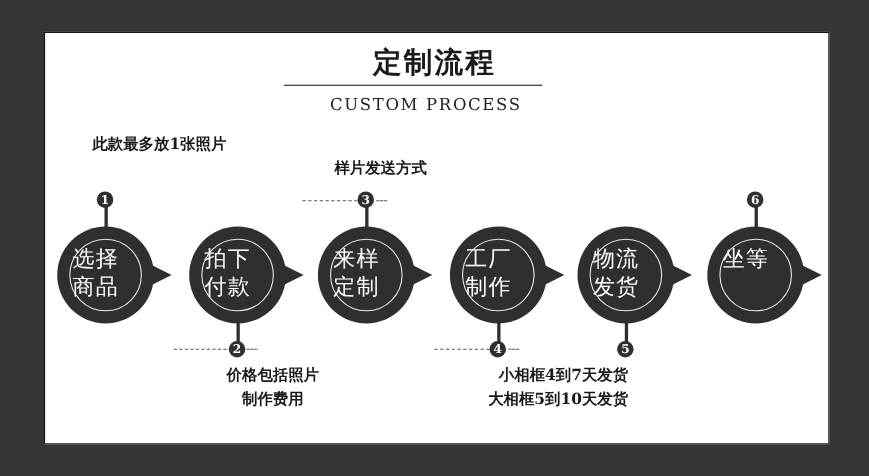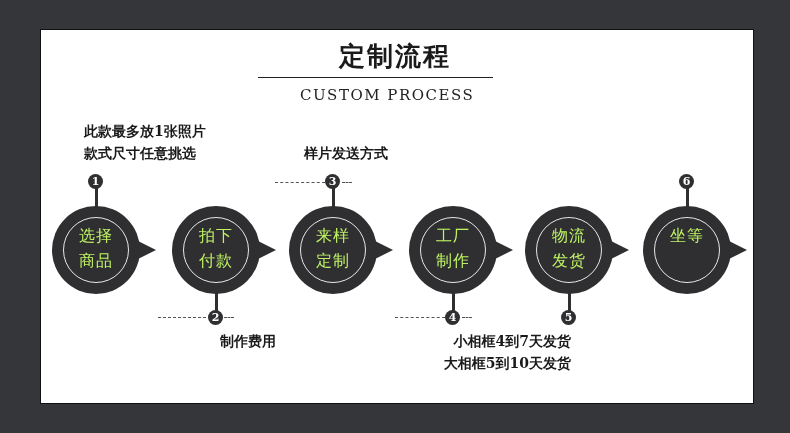--- a/index.html
+++ b/index.html
@@ -27,22 +27,22 @@
   .pointer {
     position:absolute; left:36px; top:-12px; width:0; height:0;
     border-top:12px solid transparent; border-bottom:12px solid transparent;
     border-left:24px solid #2f2f32;
   }
   .ring {
     position:absolute; left:-33px; top:-33px; width:64px; height:64px;
     border-radius:50%; border:1.5px solid #e8e8e8;
   }
   .label {
-    position:absolute; left:-30px; top:-27px; width:60px; text-align:center;
-    color:#bef264; font-size:16px; line-height:25px; letter-spacing:1px;
+    position:absolute; left:-30px; top:-27px; width:60px; text-align:left;
+    color:#ffffff; font-size:20px; line-height:25px; letter-spacing:1px;
   }
   .stem { position:absolute; left:-1.5px; width:3px; background:#2f2f32; }
   .num {
     position:absolute; width:15px; height:15px; border-radius:50%; background:#2f2f32;
     color:#fff; font-size:11px; line-height:15px; text-align:center; font-weight:bold;
   }
   .dash {
     position:absolute; height:0; border-top:1px dashed #555;
   }
   .note {
@@ -55,21 +55,20 @@
 <body>
 
 <div class="panel"></div>
 
 <div class="title">定制流程</div>
 <div class="title-rule"></div>
 <div class="subtitle-inner">CUSTOM PROCESS</div>
 
 <div class="note" style="left:52px;top:120px;">
   <div>此款最多放1张照片</div>
-  <div>款式尺寸任意挑选</div>
 </div>
 <div class="num" style="left:88px;top:174px;">1</div>
 <div class="step" style="left:96px;top:250px;">
   <div class="stem" style="top:-62px;height:20px;"></div>
   <div class="pointer"></div>
   <div class="bubble"></div>
   <div class="ring"></div>
   <div class="label">
     <div>选择</div>
     <div>商品</div>
@@ -83,20 +82,21 @@
   <div class="ring"></div>
   <div class="label">
     <div>拍下</div>
     <div>付款</div>
   </div>
 </div>
 <div class="dash" style="left:158px;top:317px;width:48px;"></div>
 <div class="dash" style="left:224px;top:317px;width:10px;"></div>
 <div class="num" style="left:208px;top:310px;">2</div>
 <div class="note" style="left:158px;top:330px;width:116px;text-align:center;">
+  <div>价格包括照片</div>
   <div>制作费用</div>
 </div>
 
 <div class="note" style="left:272px;top:142px;">
   <div>样片发送方式</div>
 </div>
 <div class="dash" style="left:275px;top:182px;width:50px;"></div>
 <div class="dash" style="left:342px;top:182px;width:10px;"></div>
 <div class="num" style="left:325px;top:174px;">3</div>
 <div class="step" style="left:333px;top:250px;">

